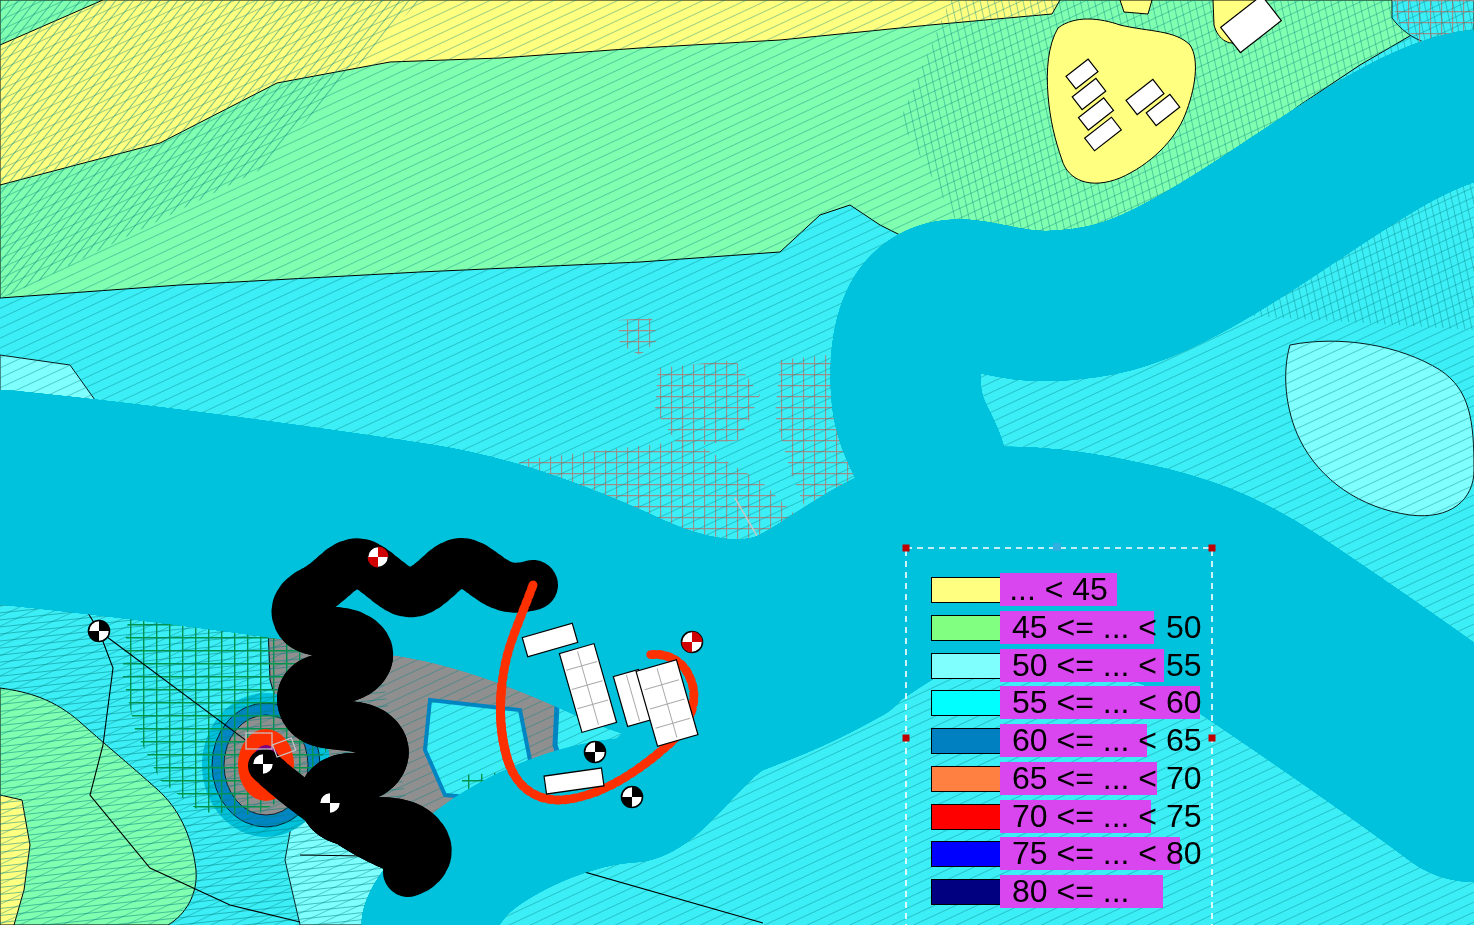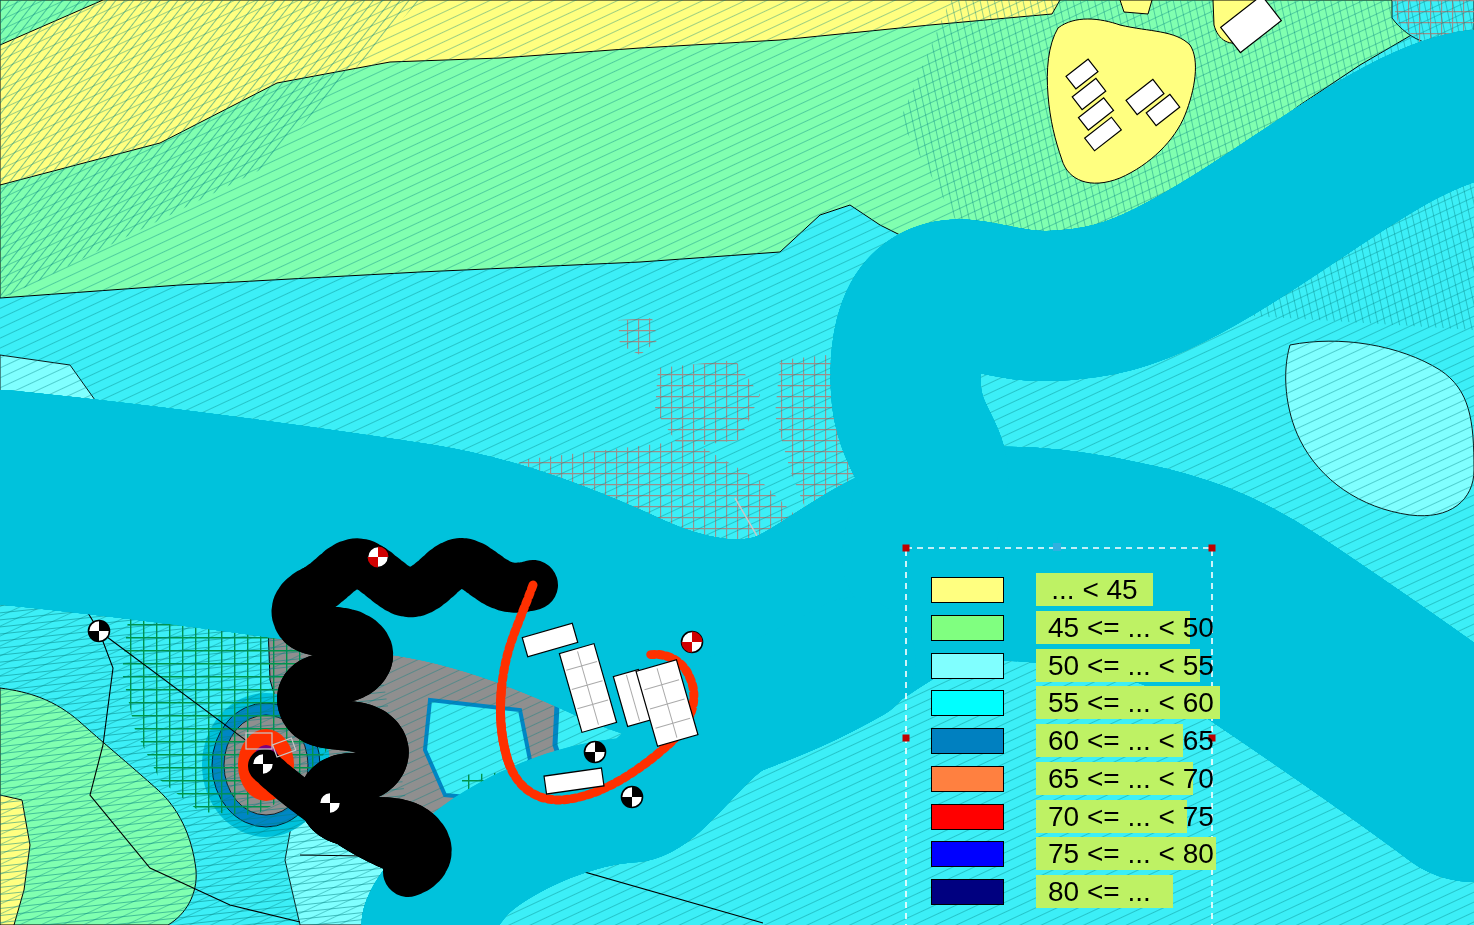--- a/index.html
+++ b/index.html
@@ -4,22 +4,22 @@
 <style>
   html,body{margin:0;padding:0;background:#fff;}
   #stage{position:relative;width:1474px;height:925px;overflow:hidden;
          font-family:"Liberation Sans",sans-serif;}
   #mapsvg{position:absolute;left:0;top:0;}
   
   #legend{position:absolute;left:0;top:0;width:1474px;height:925px;pointer-events:none;}
   .lg-row{position:absolute;height:33px;}
   .lg-swatch{position:absolute;left:931px;width:73px;height:26px;border:1px solid #000;
              box-sizing:border-box;margin-top:4px;}
-  .lg-label{position:absolute;left:1036px;background:#bef264;color:#000;height:33px;
-            line-height:33px;font-size:28px;white-space:nowrap;padding-left:12px;
+  .lg-label{position:absolute;left:1000px;background:#d946ef;color:#000;height:33px;
+            line-height:33px;font-size:32px;white-space:nowrap;padding-left:12px;
             box-sizing:border-box;}
   .lg-label.center{text-align:center;padding-left:0;}
 </style>
 </head>
 <body>
 
 <div id="stage">
 
 <svg id="mapsvg" width="1474" height="925" viewBox="0 0 1474 925">
   <defs>
@@ -223,37 +223,37 @@
   <div class="lg-row" style="top:610.8px">
     <span class="lg-swatch" style="background: rgb(128, 255, 128);"></span>
     <span class="lg-label" style="width:154px">45 &lt;= ... &lt; 50</span>
   </div>
   <div class="lg-row" style="top:648.5px">
     <span class="lg-swatch" style="background: rgb(128, 255, 255);"></span>
     <span class="lg-label" style="width:164px">50 &lt;= ... &lt; 55</span>
   </div>
   <div class="lg-row" style="top:686.3px">
     <span class="lg-swatch" style="background: rgb(0, 255, 255);"></span>
-    <span class="lg-label" style="width:184px">55 &lt;= ... &lt; 60</span>
+    <span class="lg-label" style="width:200px">55 &lt;= ... &lt; 60</span>
   </div>
   <div class="lg-row" style="top:724px">
     <span class="lg-swatch" style="background: rgb(0, 128, 192);"></span>
     <span class="lg-label" style="width:147px">60 &lt;= ... &lt; 65</span>
   </div>
   <div class="lg-row" style="top:761.8px">
     <span class="lg-swatch" style="background: rgb(255, 128, 64);"></span>
     <span class="lg-label" style="width:157px">65 &lt;= ... &lt; 70</span>
   </div>
   <div class="lg-row" style="top:799.5px">
     <span class="lg-swatch" style="background: rgb(255, 0, 0);"></span>
     <span class="lg-label" style="width:151px">70 &lt;= ... &lt; 75</span>
   </div>
   <div class="lg-row" style="top:837.3px">
     <span class="lg-swatch" style="background: rgb(0, 0, 255);"></span>
     <span class="lg-label" style="width:180px">75 &lt;= ... &lt; 80</span>
   </div>
   <div class="lg-row" style="top:875px">
     <span class="lg-swatch" style="background: rgb(0, 0, 128);"></span>
-    <span class="lg-label" style="width:137px">80 &lt;= ...</span>
+    <span class="lg-label" style="width:163px">80 &lt;= ...</span>
   </div>
 </div>
 
 </div>
 
 </body></html>

